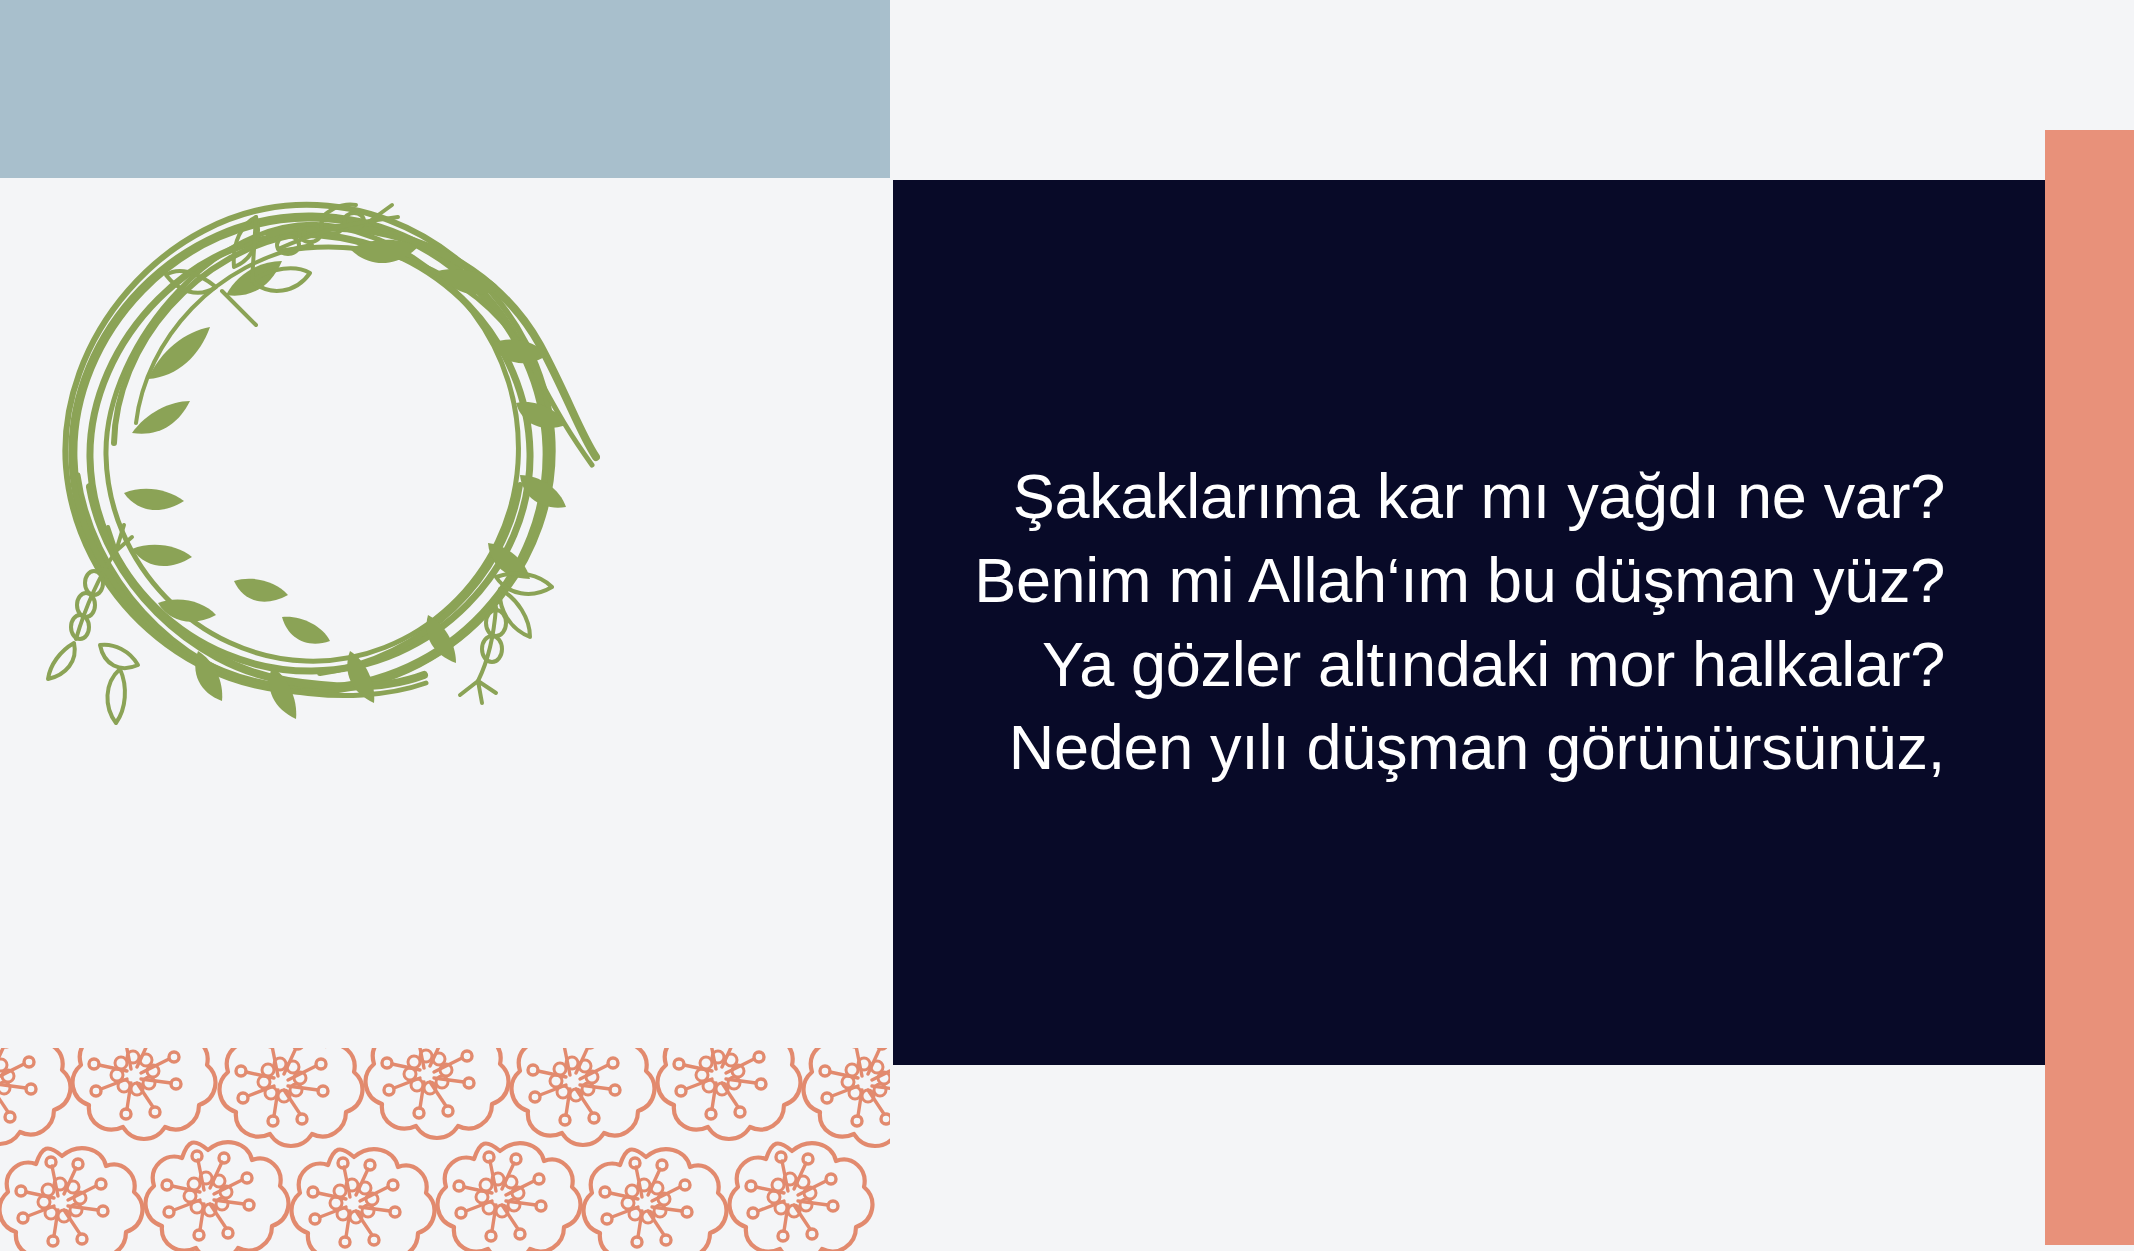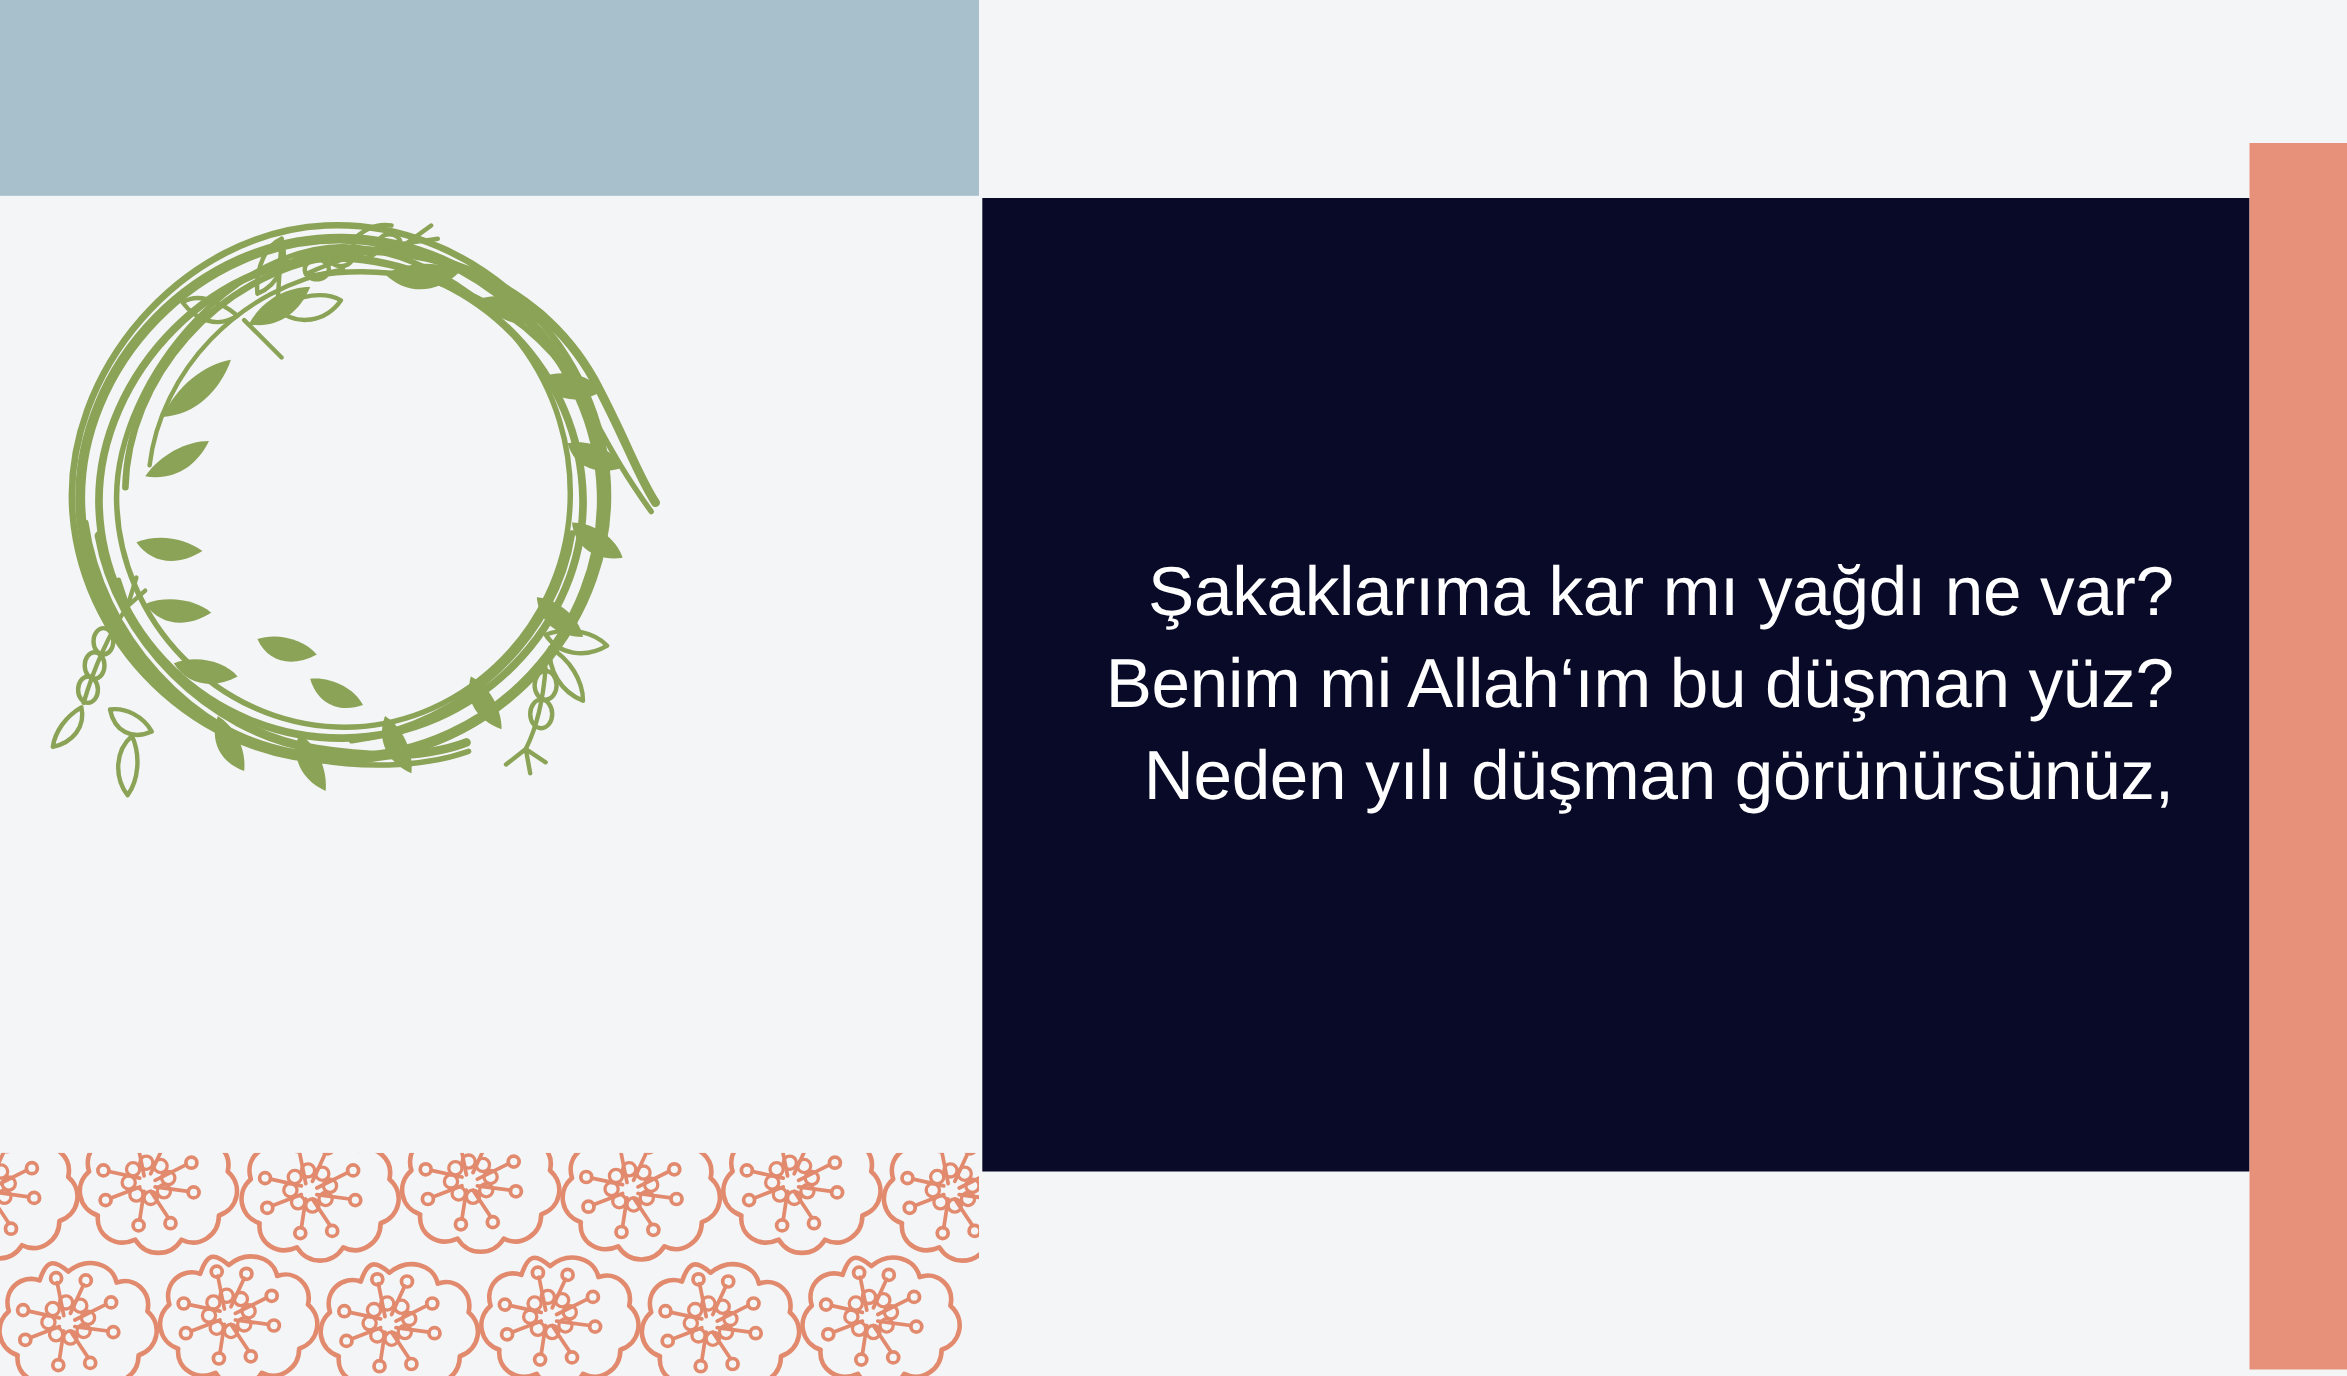--- a/index.html
+++ b/index.html
@@ -17,21 +17,21 @@
     position:absolute;left:0;top:0;width:890px;height:178px;
     background:#a8bfcc;
   }
   
   .navy-panel{
     position:absolute;left:893px;top:180px;width:1152px;height:885px;
     background:#080a28;
     display:flex;align-items:center;justify-content:flex-end;
   }
   .quote-lines{
-    padding-right:69px;
+    padding-right:100px;
     text-align:right;
     color:#ffffff;
     font-size:63px;
     line-height:1.33;
     font-weight:400;
     letter-spacing:-0.3px;
     white-space:nowrap;
   }
   .quote-line{display:block;}
   
@@ -132,20 +132,21 @@
         <path d="M476 432 C474 460 468 486 458 506"></path>
         <path d="M458 506 L440 520 M458 506 L462 528 M458 506 L476 518"></path>
       </g>
     </svg>
   </div>
 
   <div class="navy-panel">
     <div class="quote-lines">
       <span class="quote-line">Şakaklarıma kar mı yağdı ne var?</span>
       <span class="quote-line">Benim mi Allah‘ım bu düşman yüz?</span>
+      <span class="quote-line">Ya gözler altındaki mor halkalar?</span>
       <span class="quote-line">Neden yılı düşman görünürsünüz,</span>
     </div>
   </div>
 
   <div class="orange-strip"></div>
 
   <div class="pattern-wrap">
     <svg viewBox="0 0 890 203" xmlns="http://www.w3.org/2000/svg" aria-hidden="true">
       <defs>
 

